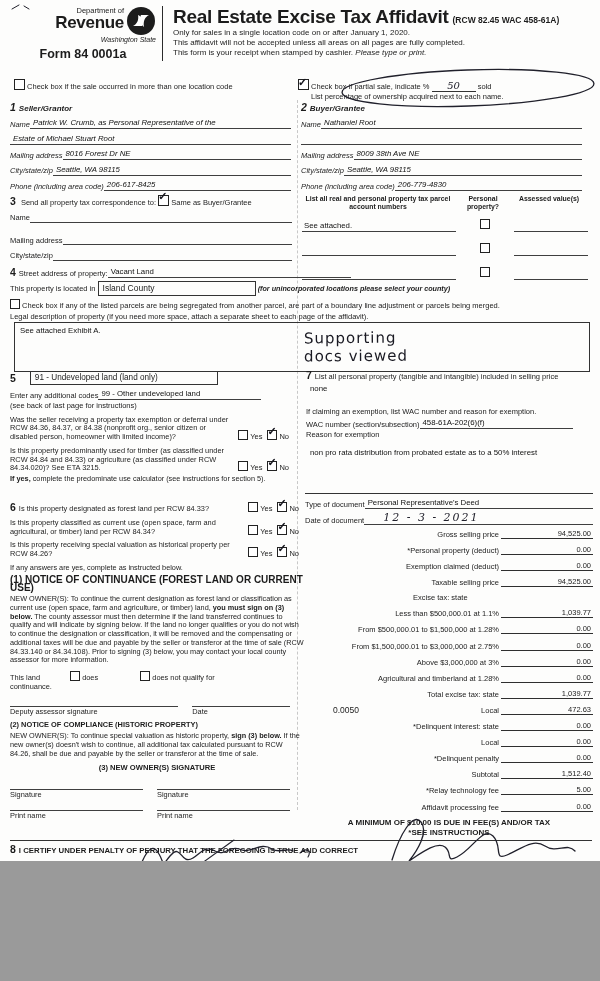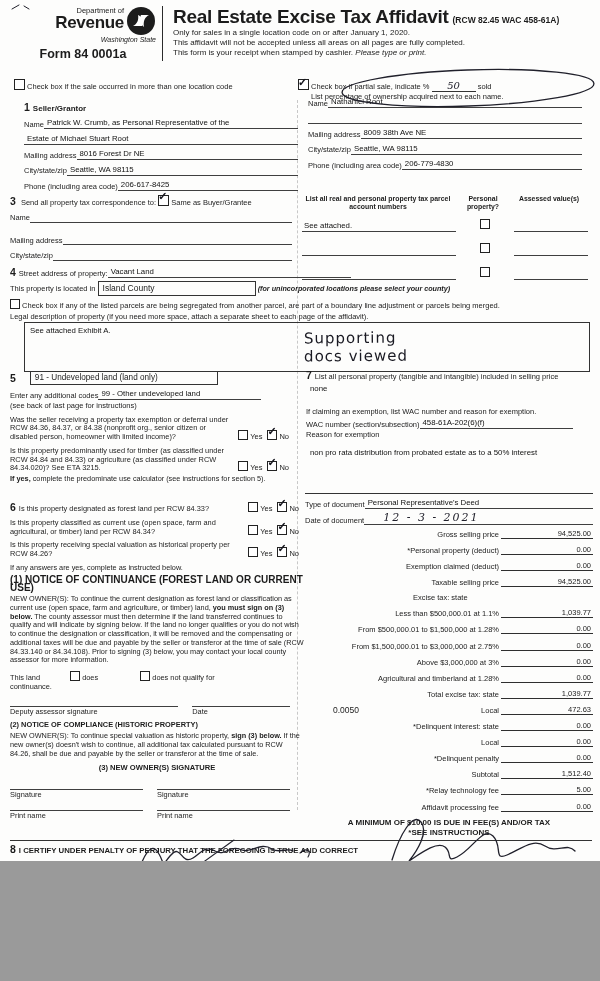--- a/index.html
+++ b/index.html
@@ -34,36 +34,36 @@
   .maintitle{font-size:19px;font-weight:bold;letter-spacing:-.3px;}
   .titleref{font-size:8.5px;font-weight:bold;margin-left:4px;}
   .hnote{font-size:8px;line-height:9.8px;}
   
   .checkrow{position:absolute;top:79px;left:14px;right:8px;display:flex;font-size:7.5px;}
   .chk-left{width:284px;}
   .chk-right{flex:1;}
   .chk-ind{margin-left:13px;}
   .pct{border-bottom:1px solid #333;display:inline-block;width:44px;text-align:center;}
   
-  .parties{position:absolute;top:97px;left:24px;right:8px;display:flex;}
+  .parties{position:absolute;top:97px;left:10px;right:8px;display:flex;font-style:italic;}
   .pcol{width:50%;padding-right:10px;box-sizing:border-box;}
   .sec3{position:absolute;top:195px;left:10px;right:8px;display:flex;}
   .s3l{width:292px;padding-right:10px;box-sizing:border-box;}
   .s3r{flex:1;}
   .phead{display:flex;text-align:center;font-weight:bold;font-size:6.9px;line-height:8px;margin-bottom:3px;}
   .ph1{width:152px;} .ph2{width:58px;} .ph3{width:74px;}
   .prow{display:flex;align-items:flex-end;margin-bottom:6px;}
   .pl1{width:152px;border-bottom:1px solid #3f3f3f;min-height:10px;font-size:7.8px;padding-left:2px;}
   .pl2{width:58px;text-align:center;}
   .pl3{width:74px;border-bottom:1px solid #3f3f3f;min-height:10px;}
   .stamp-hw{position:absolute;top:134px;left:2px;font-size:15px;letter-spacing:1px;
       color:#191922;transform:rotate(-.5deg);font-family:"DejaVu Sans",sans-serif;}
   .sec4{position:absolute;top:266px;left:10px;right:8px;font-size:7.5px;}
   .countybox{display:inline-block;border:1.2px solid #333;min-width:148px;padding:1px 4px 2px;font-size:8.5px;}
-  .legalbox{position:absolute;top:322px;left:24px;right:10px;height:42px;border:1.3px solid #333;
+  .legalbox{position:absolute;top:322px;left:14px;right:10px;height:42px;border:1.3px solid #333;
       padding:3px 5px;font-size:7.8px;background:transparent;}
   .sec57{position:absolute;top:371px;left:10px;right:8px;display:flex;}
   .s5{width:292px;padding-right:8px;box-sizing:border-box;}
   .s7{flex:1;padding-left:4px;}
   .codebox{display:inline-block;border:1.2px solid #333;min-width:178px;padding:1px 4px 2px;font-size:8.2px;}
   .qrow{display:flex;align-items:flex-end;margin-top:5px;font-size:7.4px;line-height:8.8px;}
   .qtxt{flex:1;}
   .sec6{position:absolute;top:502px;left:10px;width:294px;font-size:7.4px;line-height:8.8px;}
   .body-p{font-size:7.3px;line-height:8.7px;margin-top:2px;}
   .sigrow{display:flex;margin-top:12px;}
@@ -158,20 +158,21 @@
       <div class="frow">
           <span class="lbl">City/state/zip</span>
           <span class="fill"><span class="val">Seattle, WA  98115</span></span>
         </div>
       <div class="frow">
           <span class="lbl">Phone (including area code)</span>
           <span class="fill"><span class="val">206-617-8425</span></span>
         </div>
     </div>
     <div class="pcol">
+      <div style="margin-bottom:3px;"><span class="secnum">2</span><span class="sectitle">Buyer/Grantee</span></div>
       <div class="frow">
           <span class="lbl">Name</span>
           <span class="fill"><span class="val">Nathaniel Root</span></span>
         </div>
       <div class="frow">
           <span class="fill"></span>
         </div>
       <div class="frow">
           <span class="lbl">Mailing address</span>
           <span class="fill"><span class="val">8009 38th Ave NE</span></span>

